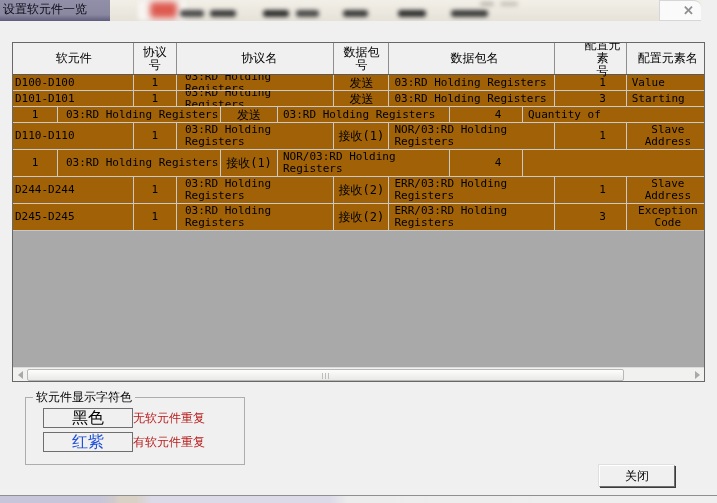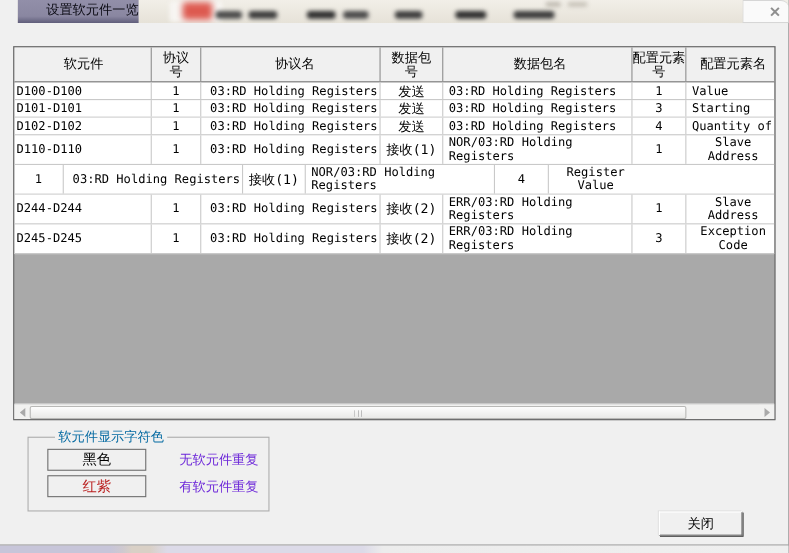--- a/index.html
+++ b/index.html
@@ -1,21 +1,21 @@
 <!DOCTYPE html>
 <html><head>
 <meta charset="utf-8">
 <style>
   * { margin:0; padding:0; box-sizing:border-box; }
   body { font-family:"Liberation Sans", sans-serif; background:#555; }
   .screen { position:relative; width:717px; height:503px; overflow:hidden; background:#f0f0f0; }
 
   
-  .topstrip { position:absolute; left:16px; top:0; width:701px; height:21px;
-              background:linear-gradient(#f2efe8, #e6e2d8); overflow:hidden;text-align:right; }
+  .topstrip { position:absolute; left:0; top:0; width:701px; height:21px;
+              background:linear-gradient(#f2efe8, #e6e2d8); overflow:hidden; }
   .blur-blob { position:absolute; filter:blur(2px); border-radius:3px; }
   .titlebar { position:absolute; left:0; top:0; width:110px; height:21px;
               background:linear-gradient(#928fa9 0%, #8a87a1 70%, #5f5d7a 100%);
               color:#0b0b14; font-size:12px; line-height:19px; padding-left:3px;
               white-space:nowrap; overflow:hidden; }
   .win-corner { position:absolute; right:0; top:0; width:42px; height:21px;
                 background:#fafafa; border:1px solid #d6d6d6; border-right:none;
                 border-top-right-radius:7px; }
   .win-close-x { position:absolute; right:7px; top:2px; color:#8f8f8f; font-size:13px;
                  font-weight:bold; line-height:16px; }
@@ -26,31 +26,31 @@
   .bottom-strip { position:absolute; left:0; top:496px; width:717px; height:7px;
     background:linear-gradient(to right, #c7c5d9 0px, #c7c5d9 100px, #cfc9cf 112px,
                #d9d0c6 120px, #d9d0c6 136px, #dcdae8 152px, #dcdae8 330px, #ececec 348px, #efefef 100%); }
 
   
   .grid-frame { position:absolute; left:12px; top:21px; width:693px; height:340px;
                 border:1px solid #686868; background:#a9a9a9; overflow:hidden; }
   .grid-header { display:flex; height:32px; background:#f0f0f0; border-bottom:1px solid #5a5a5a; }
   .hcell { border-right:1px solid #8e8e8e; display:flex; align-items:center; justify-content:center;
            text-align:center; font-size:12px; line-height:13px; white-space:pre-line; color:#000; }
-  .trow { display:flex; background:#ffffff; border-bottom:1px solid #c9c9c9; }
+  .trow { display:flex; background:#a16207; border-bottom:1px solid #c9c9c9; }
   .tcell { border-right:1px solid #c9c9c9; font-family:"DejaVu Sans Mono", monospace;
            font-size:11px; line-height:12px; color:#000; display:flex; align-items:center;
            overflow:hidden; }
   .cjk-cell { font-size:12px; }
   .col0 { width:125px; padding-left:2px; }
   .col1 { width:45px;  justify-content:center; }
   .col2 { width:163px; padding-left:8px; }
   .col3 { width:57px;  justify-content:center; }
   .col4 { width:172px; padding-left:5px; }
-  .col5 { width:49px;  justify-content:center; }
+  .col5 { width:49px;  justify-content:center;margin-left:24px; }
   .col6 { width:80px;  padding-left:5px; border-right:none;text-align:center; }
   .h16 { height:16px; } .h27 { height:27px; }
 
   
   .hscroll { position:absolute; left:0; bottom:0; width:691px; height:14px; background:#f1f1f0;
              border-top:1px solid #dcdcdc; }
   .sb-arrow { position:absolute; top:0; width:14px; height:14px; background:#f1f1f0;
               display:flex; align-items:center; justify-content:center; }
   .sb-arrow.left { left:0; } .sb-arrow.right { right:0; }
   .tri-l { width:0; height:0; border-top:4px solid transparent; border-bottom:4px solid transparent;
@@ -58,27 +58,27 @@
   .tri-r { width:0; height:0; border-top:4px solid transparent; border-bottom:4px solid transparent;
            border-left:5px solid #a9a9a9; }
   .sb-thumb { position:absolute; left:14px; top:1px; width:597px; height:12px;
               background:linear-gradient(#fdfdfd, #e9e9e7); border:1px solid #b8b8b6; border-radius:2px; }
   .sb-grip { position:absolute; left:50%; top:3px; width:8px; height:6px; transform:translateX(-50%);
              background:repeating-linear-gradient(to right, #bdbdbd 0 1px, transparent 1px 3px); }
 
   
   .groupbox { position:absolute; left:25px; top:376px; width:220px; height:68px;
               border:1px solid #adadad; }
-  .groupbox-title { position:absolute; left:24px; top:-8px; background:#f0f0f0; padding:0 3px;
-                    font-size:12px; color:#0369a1; line-height:15px; }
+  .groupbox-title { position:absolute; left:7px; top:-8px; background:#f0f0f0; padding:0 3px;
+                    font-size:12px; color:#000000; line-height:15px; }
   .legend-row { position:absolute; left:17px; display:flex; align-items:center; }
   .legend-row.r0 { top:10px; } .legend-row.r1 { top:34px; }
   .legend-btn { width:90px; height:20px; border:1px solid #6e6e6e; background:#f0f0f0;
-                font-size:13px; display:flex; align-items:center; justify-content:center; }
-  .legend-desc { margin-left:30px; font-size:12px; color:#6d28d9; white-space:nowrap; }
+                font-size:16px; display:flex; align-items:center; justify-content:center; }
+  .legend-desc { font-size:12px; color:#b91c1c; white-space:nowrap; }
 
   
   .close-btn { position:absolute; left:599px; top:444px; width:76px; height:22px;
                background:#f0f0f0; font-size:12px; color:#000;
                display:flex; align-items:center; justify-content:center;
                border:1px solid; border-color:#ffffff #6d6d6d #6d6d6d #ffffff;
                box-shadow:1px 1px 0 #3c3c3c, -1px -1px 0 #dfdfdf; }
 </style>
 </head>
 <body>
@@ -135,21 +135,20 @@
       <div class="trow h16">
         <div class="tcell col0">D101-D101</div>
         <div class="tcell col1">1</div>
         <div class="tcell col2">03:RD Holding Registers</div>
         <div class="tcell col3 cjk-cell">发送</div>
         <div class="tcell col4">03:RD Holding Registers</div>
         <div class="tcell col5">3</div>
         <div class="tcell col6">Starting</div>
       </div>
       <div class="trow h16">
-        <div class="tcell col0">D102-D102</div>
         <div class="tcell col1">1</div>
         <div class="tcell col2">03:RD Holding Registers</div>
         <div class="tcell col3 cjk-cell">发送</div>
         <div class="tcell col4">03:RD Holding Registers</div>
         <div class="tcell col5">4</div>
         <div class="tcell col6">Quantity of</div>
       </div>
       <div class="trow h27">
         <div class="tcell col0">D110-D110</div>
         <div class="tcell col1">1</div>
@@ -158,21 +157,20 @@
         <div class="tcell col4">NOR/03:RD Holding Registers</div>
         <div class="tcell col5">1</div>
         <div class="tcell col6">Slave Address</div>
       </div>
       <div class="trow h27">
         <div class="tcell col1">1</div>
         <div class="tcell col2">03:RD Holding Registers</div>
         <div class="tcell col3 cjk-cell">接收(1)</div>
         <div class="tcell col4">NOR/03:RD Holding Registers</div>
         <div class="tcell col5">4</div>
-        <div class="tcell col6">Register Value</div>
       </div>
       <div class="trow h27">
         <div class="tcell col0">D244-D244</div>
         <div class="tcell col1">1</div>
         <div class="tcell col2">03:RD Holding Registers</div>
         <div class="tcell col3 cjk-cell">接收(2)</div>
         <div class="tcell col4">ERR/03:RD Holding Registers</div>
         <div class="tcell col5">1</div>
         <div class="tcell col6">Slave Address</div>
       </div>
@@ -199,21 +197,21 @@
       </div>
     </div>
 
     <div class="groupbox">
       <div class="groupbox-title">软元件显示字符色</div>
       <div class="legend-row r0">
         <div class="legend-btn" style="color: rgb(0, 0, 0);">黑色</div>
         <div class="legend-desc">无软元件重复</div>
       </div>
       <div class="legend-row r1">
-        <div class="legend-btn" style="color: #b91c1c;">红紫</div>
+        <div class="legend-btn" style="color: #1d4ed8;">红紫</div>
         <div class="legend-desc">有软元件重复</div>
       </div>
     </div>
 
     <div class="close-btn">关闭</div>
   </div>
 
   <div class="bottom-line"></div>
   <div class="bottom-strip"></div>
 </div>

